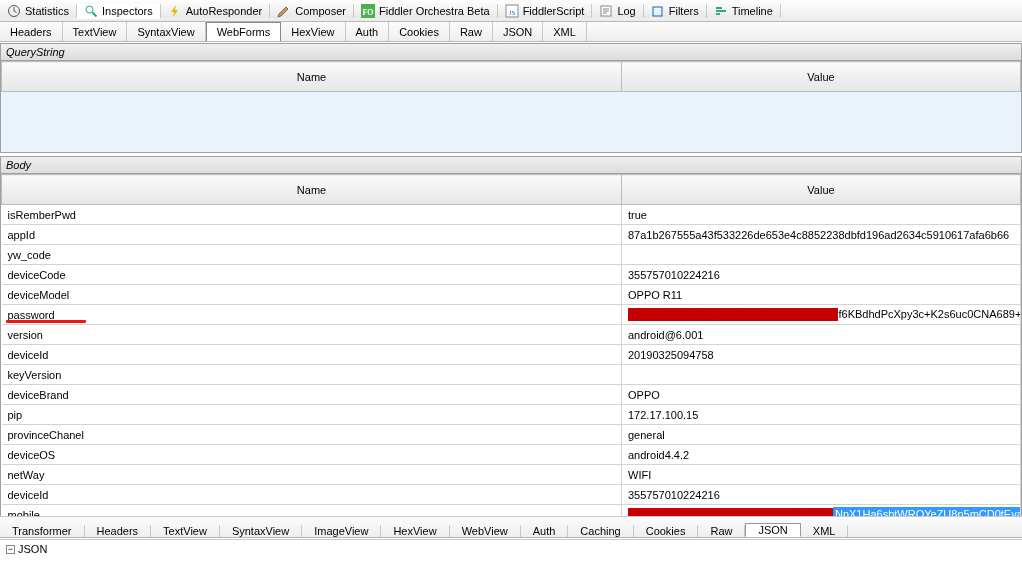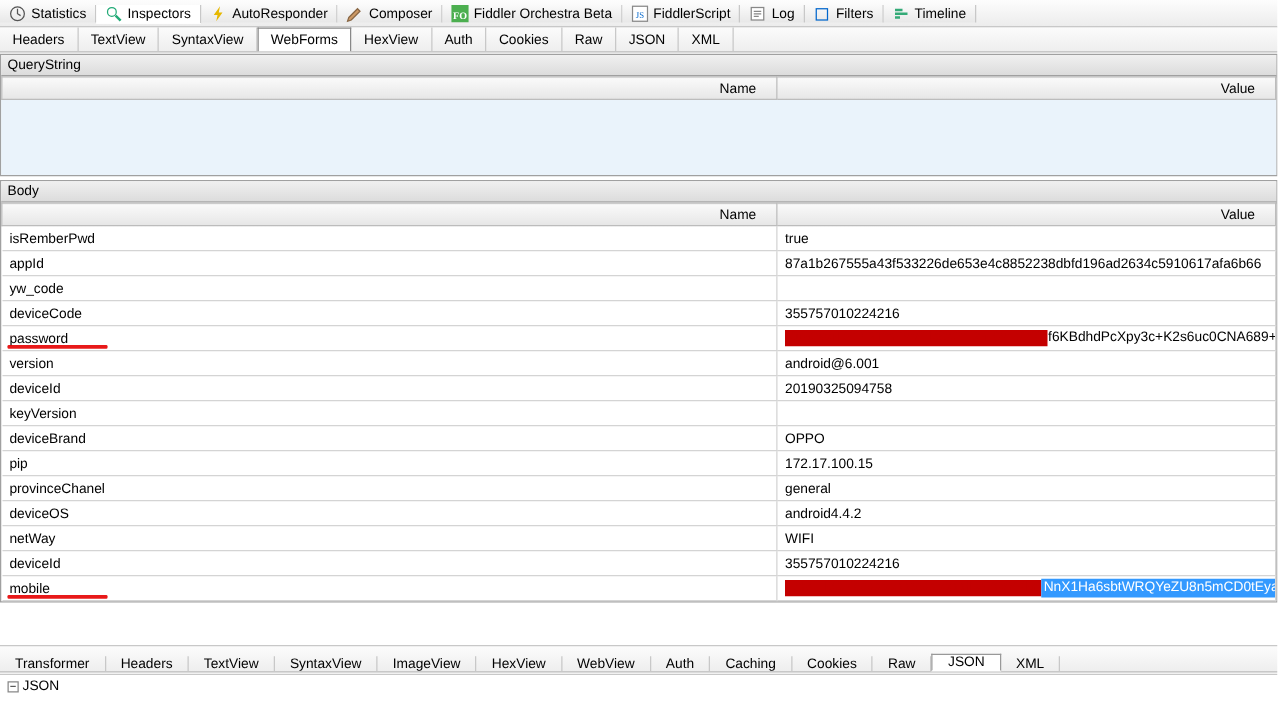--- a/index.html
+++ b/index.html
@@ -5,23 +5,23 @@
 * { margin: 0; padding: 0; box-sizing: border-box; }
 body { font-family: Tahoma, "Segoe UI", sans-serif; font-size: 11px; background: #fff; overflow: hidden; width: 1022px; height: 572px; position: relative; }
 .tabbar { display: flex; height: 22px; background: linear-gradient(#fdfdfd,#ececec); border-bottom: 1px solid #b8b8b8; align-items: center; user-select: none; }
 .tab { display: flex; align-items: center; padding: 0 7px; border-right: 1px solid #c8c8c8; background: linear-gradient(#fafafa,#e8e8e8); cursor: default; gap: 4px; white-space: nowrap; }
 .tab.active { background: #fff; border-bottom: 1px solid #fff; position: relative; top: 1px; }
 .tab .icon { width: 14px; height: 14px; display: inline-flex; align-items: center; justify-content: center; }
 .subtabbar { display: flex; height: 20px; background: linear-gradient(#fbfbfb,#eee); border-bottom: 1px solid #b8b8b8; align-items: stretch; user-select: none; }
 .subtab { display: flex; align-items: center; padding: 0 10px; border-right: 1px solid #c8c8c8; cursor: default; }
 .subtab.active { background: #fff; border: 1px solid #888; border-bottom: none; position: relative; top: 0; }
 .panel { border: 1px solid #a0a0a0; margin-top: 1px; display: flex; flex-direction: column; }
-.panel-title { background: linear-gradient(#f0f0f0,#dcdcdc); padding: 2px 5px; border-bottom: 1px solid #a0a0a0; font-size: 11px; }
+.panel-title { background: linear-gradient(#f0f0f0,#dcdcdc); padding: 2px 5px; border-bottom: 1px solid #a0a0a0; font-size: 11px; font-style: italic; }
 .tbl { width: 100%; border-collapse: collapse; table-layout: fixed; }
-.tbl th { text-align: right; font-weight: normal; background: linear-gradient(#fafafa,#e6e6e6); border: 1px solid #bcbcbc; padding: 2px 16px; height: 18px; }
+.tbl th { text-align: center; font-weight: normal; background: linear-gradient(#fafafa,#e6e6e6); border: 1px solid #bcbcbc; padding: 2px 16px; height: 30px; }
 .tbl td { border: 1px solid #d4d4d4; padding: 2px 6px; height: 20px; white-space: nowrap; overflow: hidden; position: relative; }
 .tbl td.name { border-left: none; margin-left: 48px; }
 .qs-body { background: #eaf3fb; height: 60px; }
 .redline { position: absolute; height: 3px; background: #e60000; border-radius: 1px; opacity: 0.9; pointer-events: none; }
 .bluesel { background: #3399ff; color: #fff; display: inline-block; padding: 0 2px; height: 15px; line-height: 15px; }
 .redbox { background: #c40000; color: #c40000; display: inline-block; height: 13px; line-height: 13px; padding: 0 1px; }
 .bottom-tabbar { position: absolute; left: 0; right: 0; bottom: 34px; display: flex; height: 22px; background: linear-gradient(#fcfcfc,#eee); border-top: 1px solid #c8c8c8; border-bottom: 1px solid #b8b8b8; align-items: flex-end; user-select: none; }
 .btab { display: flex; align-items: center; padding: 0 12px; border-right: 1px solid #c8c8c8; cursor: default; }
 .btab.active { background: #fff; border: 1px solid #999; border-bottom: 1px solid #fff; }
 .tree { position: absolute; left: 0; right: 0; bottom: 0; height: 33px; border-top: 1px solid #c8c8c8; background: #fff; padding: 3px 6px; display: flex; align-items: flex-start; gap: 3px; }
@@ -165,20 +165,24 @@
         </tr>
         <tr>
           <td class="name"><span>yw_code</span></td>
           <td><span></span></td>
         </tr>
         <tr>
           <td class="name"><span>deviceCode</span></td>
           <td><span>355757010224216</span></td>
         </tr>
         <tr>
+          <td class="name"><span>deviceModel</span></td>
+          <td><span>OPPO R11</span></td>
+        </tr>
+        <tr>
           <td class="name"><span>password</span><div class="redline" style="left: 4px; bottom: 1px; width: 80px;"></div></td>
           <td><span class="redbox">Kua29xrD6PDTmKw7EkSs2nDvn0wBO0E</span><span>f6KBdhdPcXpy3c+K2s6uc0CNA689+pkZPl</span></td>
         </tr>
         <tr>
           <td class="name"><span>version</span></td>
           <td><span>android@6.001</span></td>
         </tr>
         <tr>
           <td class="name"><span>deviceId</span></td>
           <td><span>20190325094758</span></td>

